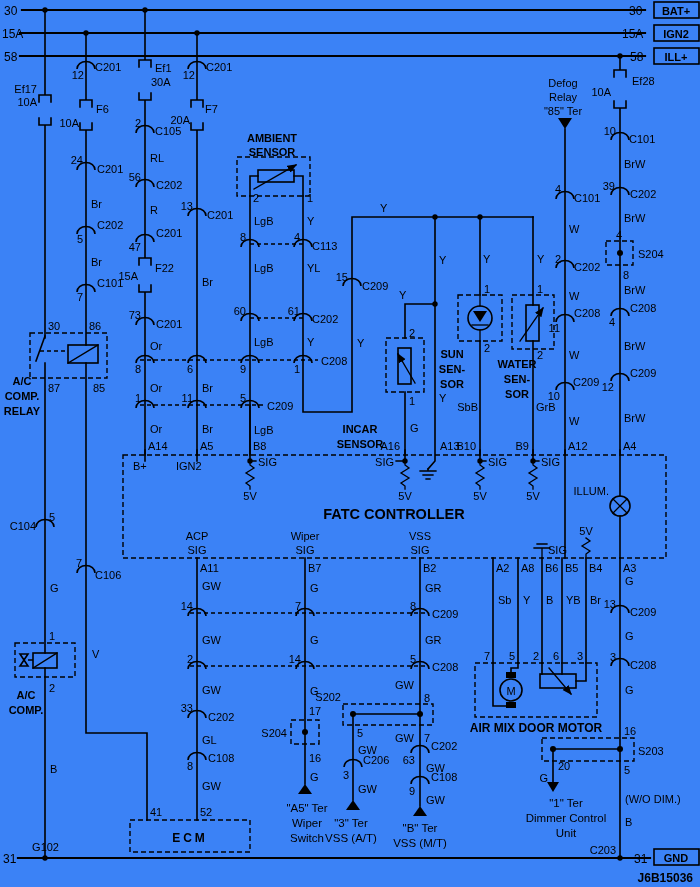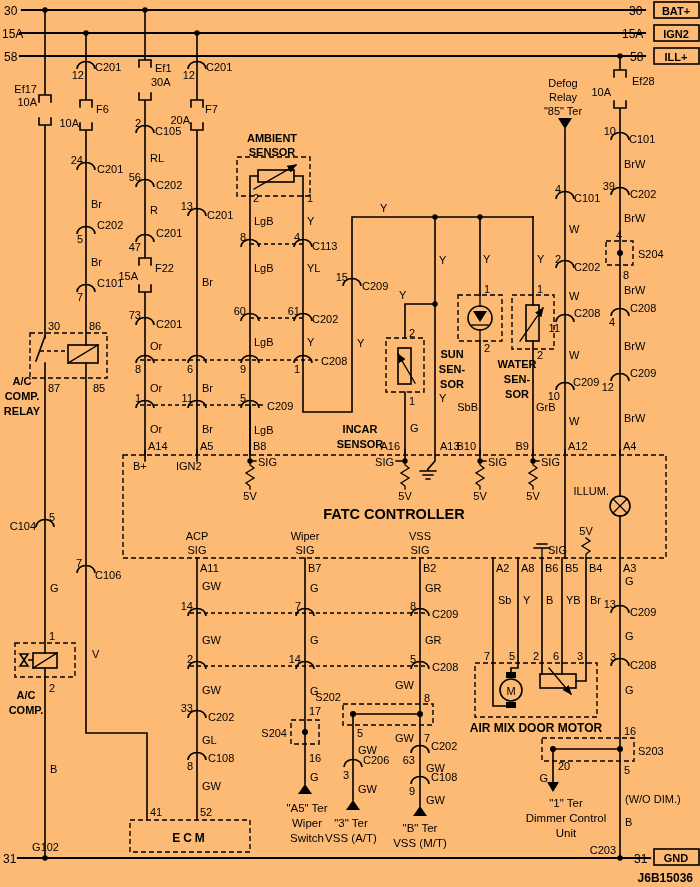--- a/index.html
+++ b/index.html
@@ -1,16 +1,16 @@
 <!DOCTYPE html>
 <html><head>
 <meta charset="utf-8">
 <style>
   html,body{margin:0;padding:0;background:#fff;}
-  #stage{width:700px;height:887px;background:#fdba74;position:relative;}
+  #stage{width:700px;height:887px;background:#3b82f6;position:relative;}
   svg{font-family:"Liberation Sans",sans-serif;}
   text{font-size:11px;fill:#000;}
   .b{font-weight:bold;}
   .t12{font-size:12px;}
   .t14{font-size:14.5px;}
   .t11b{font-size:11.5px;}
   .mid{text-anchor:middle;}
   .end{text-anchor:end;}
   .wire{stroke:#000;stroke-width:1.6;fill:none;stroke-linecap:square;}
   .bus{stroke-width:2.2;}

